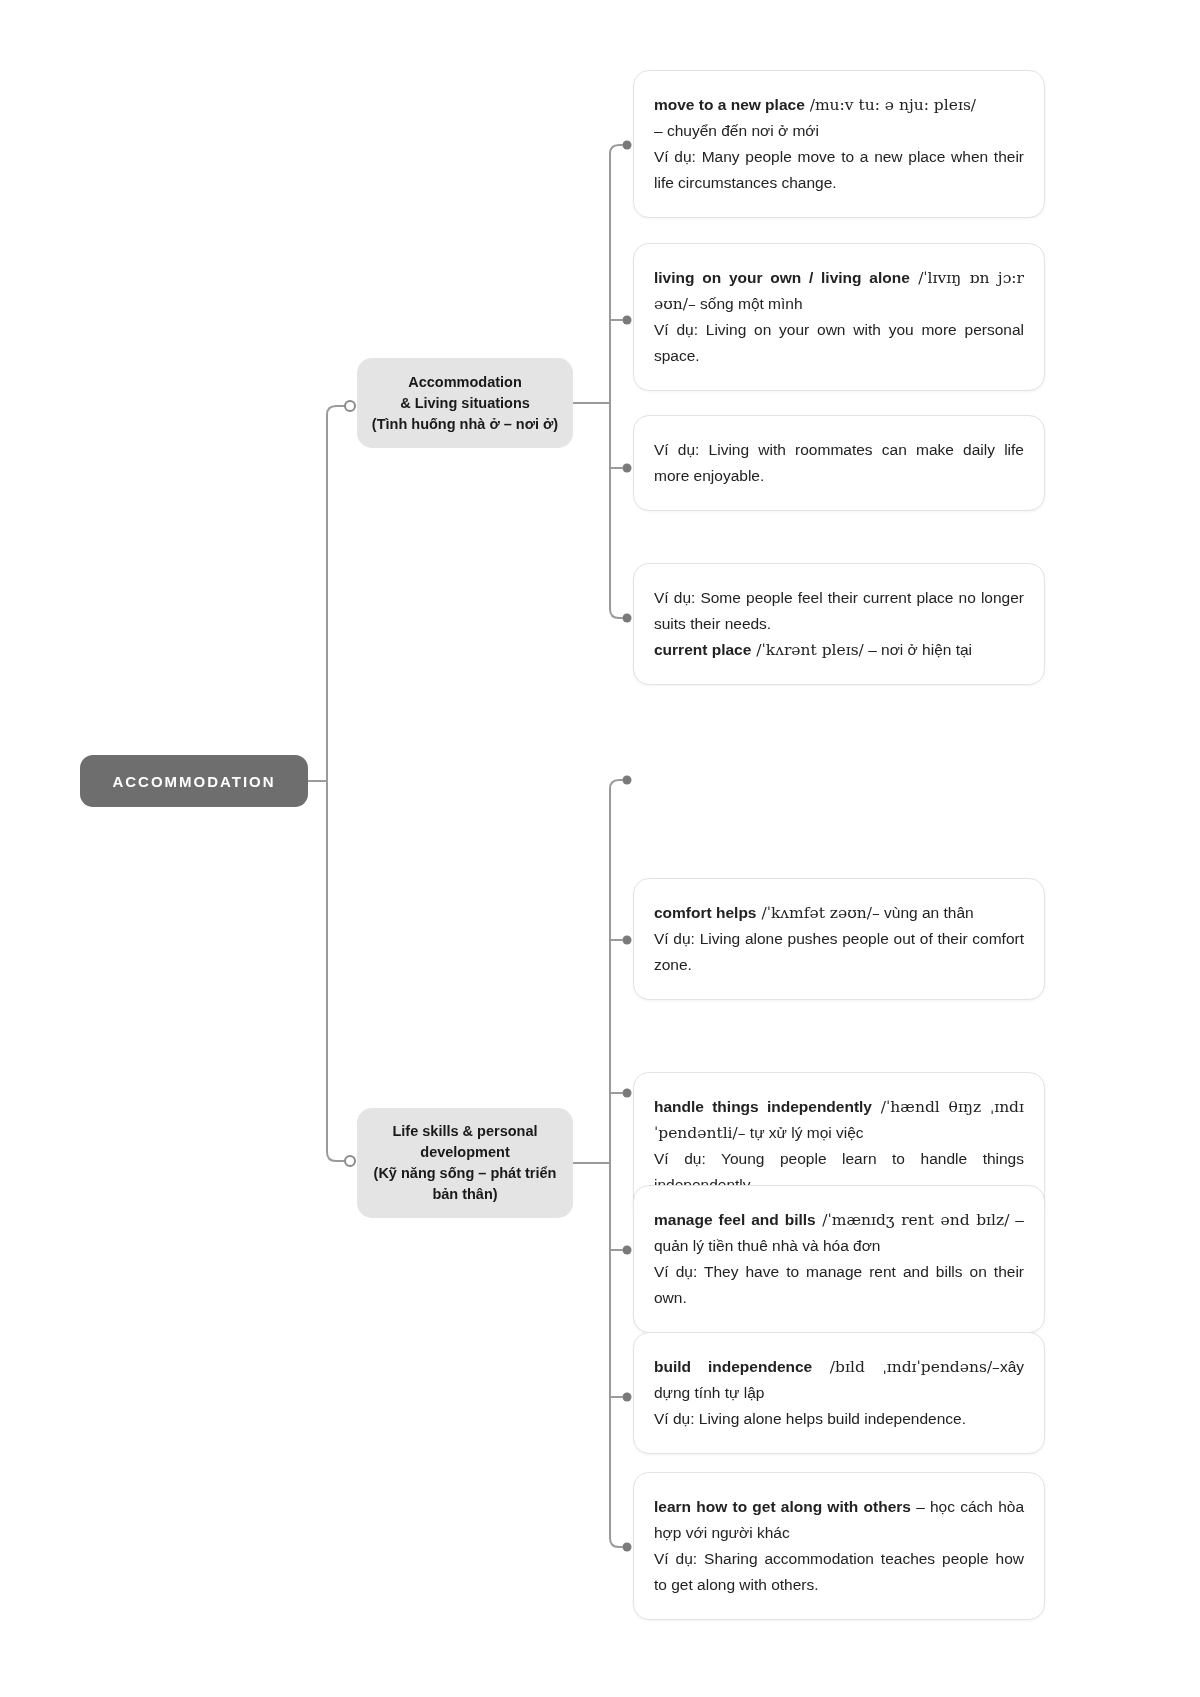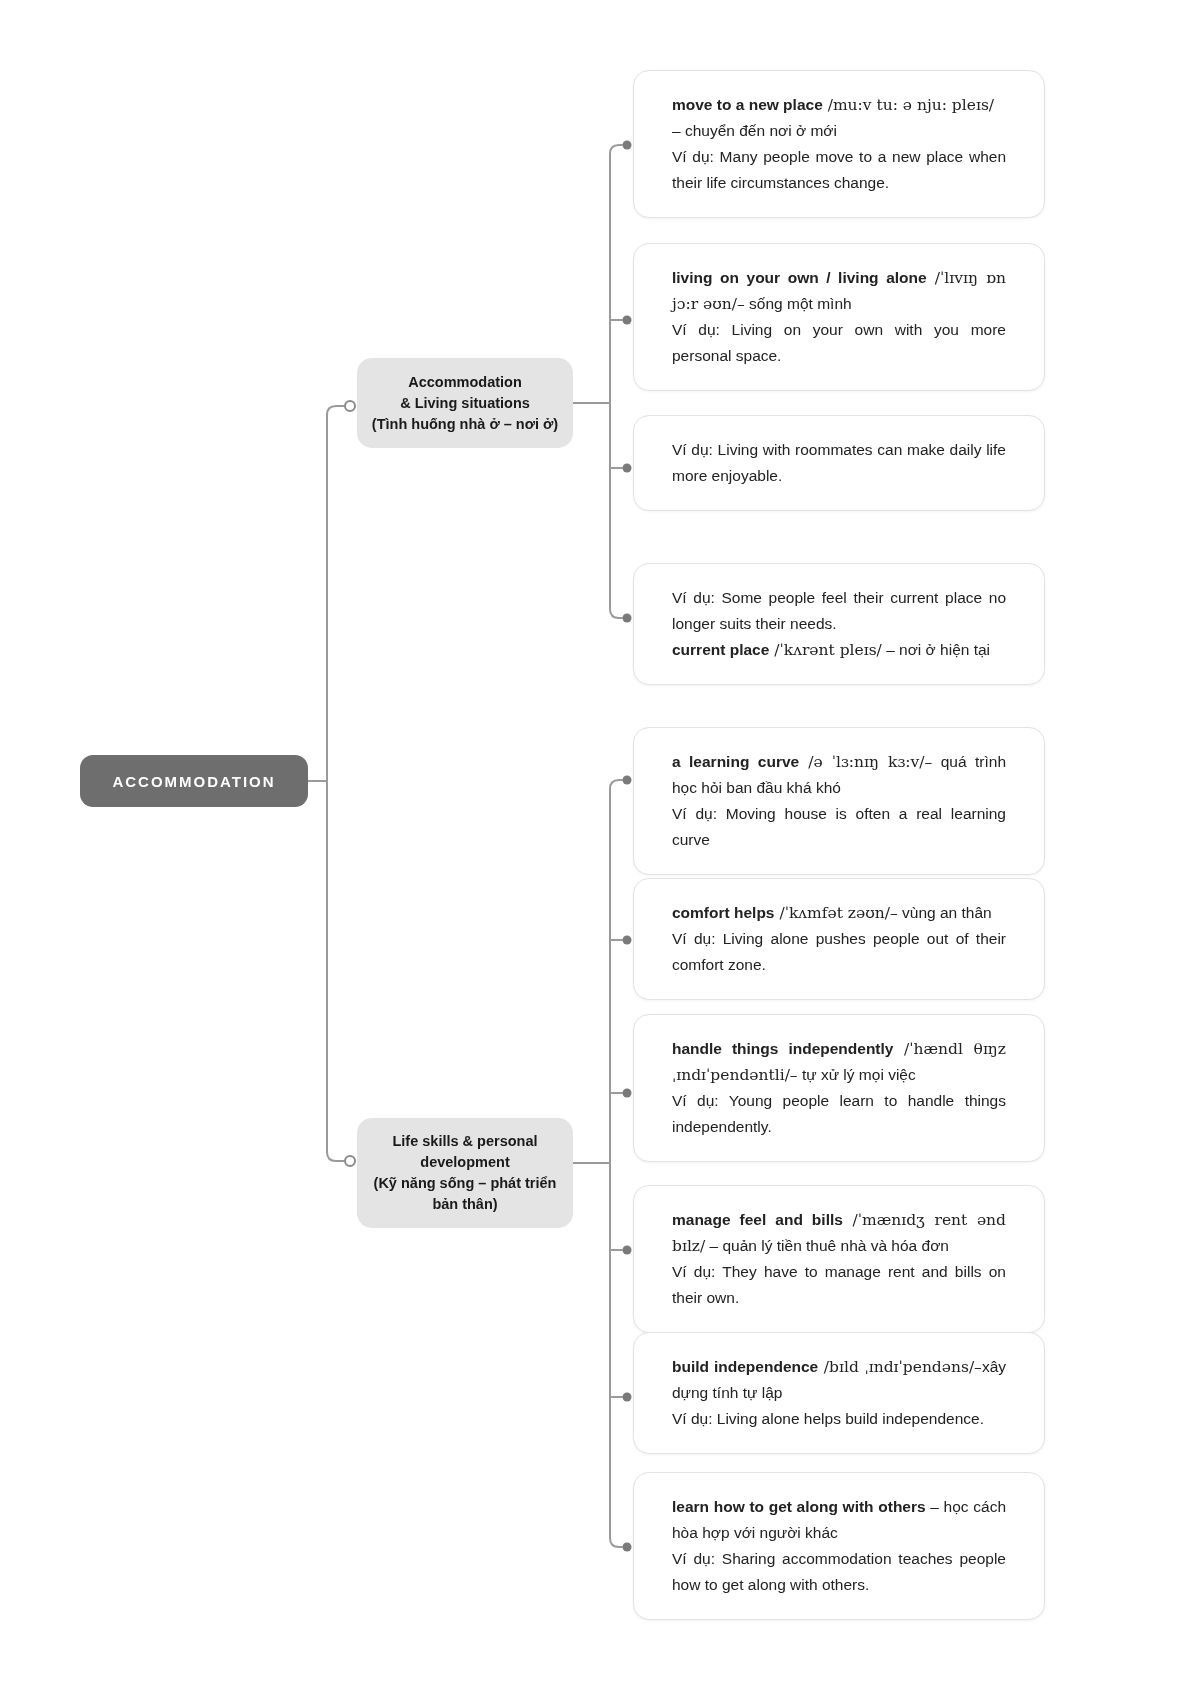--- a/index.html
+++ b/index.html
@@ -14,27 +14,27 @@
     display:flex;align-items:center;justify-content:center;
   }
   .branch-node{
     position:absolute;left:357px;width:216px;box-sizing:border-box;
     background:#e4e4e4;border-radius:15px;
     display:flex;flex-direction:column;align-items:center;justify-content:center;
     text-align:center;font-weight:bold;font-size:14.5px;line-height:21px;color:#1a1a1a;
     padding:12px 7px;
   }
   #branch1{top:358px;min-height:90px;}
-  #branch2{top:1108px;min-height:110px;margin-top:10px;}
+  #branch2{top:1108px;min-height:110px;}
   .nowrap{white-space:nowrap;}
 
   .card{
     position:absolute;left:633px;width:412px;box-sizing:border-box;
     background:#ffffff;border:1.5px solid #e3e3e3;border-radius:16px;
-    padding:21px 38px;font-size:15.5px;line-height:26px;
+    padding:21px 20px;font-size:15.5px;line-height:26px;
     box-shadow:0 1px 3px rgba(0,0,0,0.05);
   }
   .card p{margin:0;text-align:justify;}
   .card b{font-weight:bold;}
   .ipa{font-family:"DejaVu Serif","Liberation Serif",serif;}
 </style>
 </head>
 <body>
 
 <div class="canvas">
@@ -103,31 +103,27 @@
 
   <div class="card" style="top:415px">
     <p>Ví dụ: Living with roommates can make daily life more enjoyable.</p>
   </div>
 
   <div class="card" style="top:563px">
     <p>Ví dụ: Some people feel their current place no longer suits their needs.</p>
     <p><b>current place</b><span class="ipa"> /ˈkʌrənt pleɪs/</span><span> – nơi ở hiện tại</span></p>
   </div>
 
-  <div class="card" style="top:727px">
-    <p><b>a learning curve</b><span class="ipa"> /ə ˈlɜ:nɪŋ kɜ:v/–</span><span> quá trình học hỏi ban đầu khá khó</span></p>
-    <p>Ví dụ: Moving house is often a real learning curve</p>
-  </div>
 
   <div class="card" style="top:878px">
     <p><b>comfort helps</b><span class="ipa"> /ˈkʌmfət zəʊn/–</span><span> vùng an thân</span></p>
     <p>Ví dụ: Living alone pushes people out of their comfort zone.</p>
   </div>
 
-  <div class="card" style="top:1014px">
+  <div class="card" style="top:1072px">
     <p><b>handle things independently</b><span class="ipa"> /ˈhændl θɪŋz ˌɪndɪˈpendəntli/–</span><span> tự xử lý mọi việc</span></p>
     <p>Ví dụ: Young people learn to handle things independently.</p>
   </div>
 
   <div class="card" style="top:1185px">
     <p><b>manage feel and bills</b><span class="ipa"> /ˈmænɪdʒ rent ənd bɪlz/</span><span> – quản lý tiền thuê nhà và hóa đơn</span></p>
     <p>Ví dụ: They have to manage rent and bills on their own.</p>
   </div>
 
   <div class="card" style="top:1332px">

